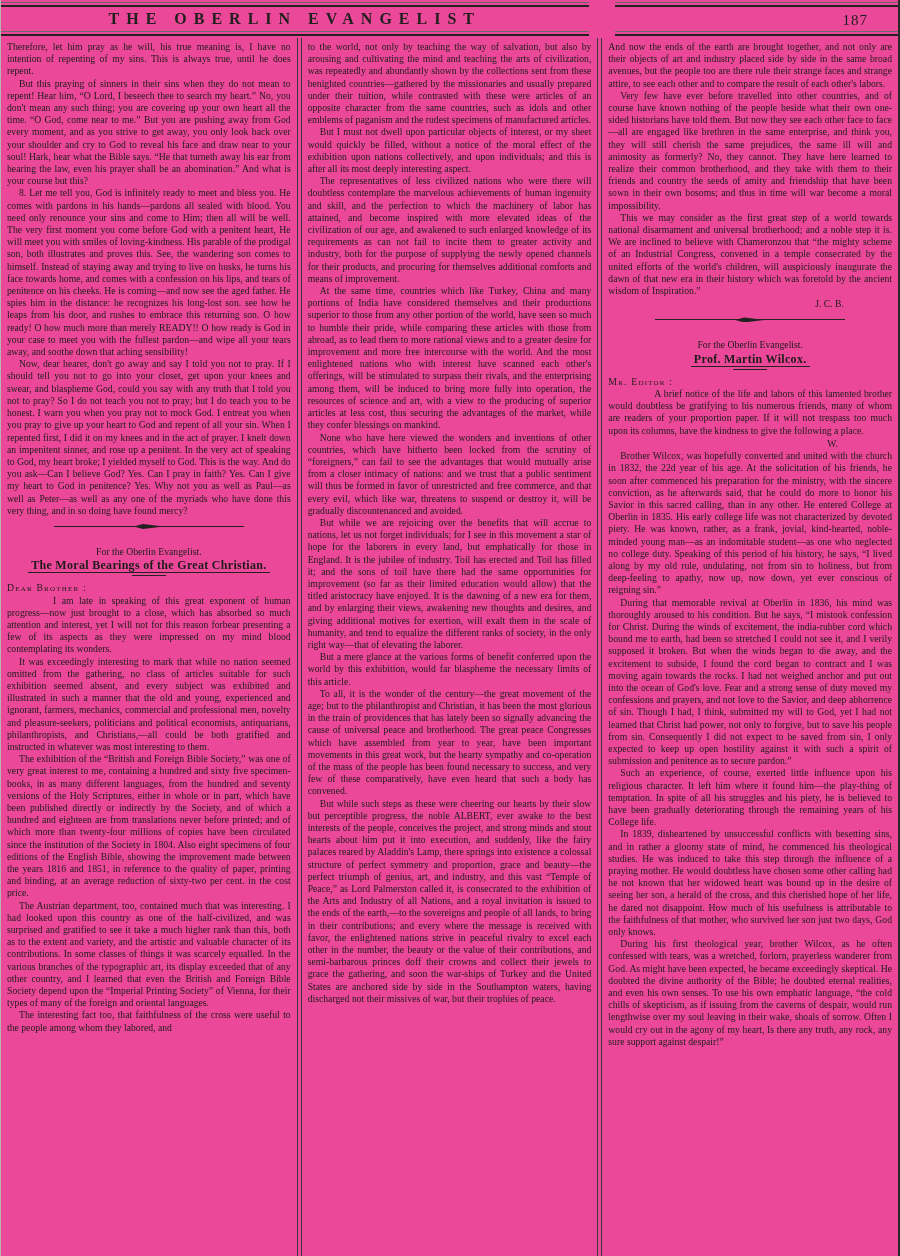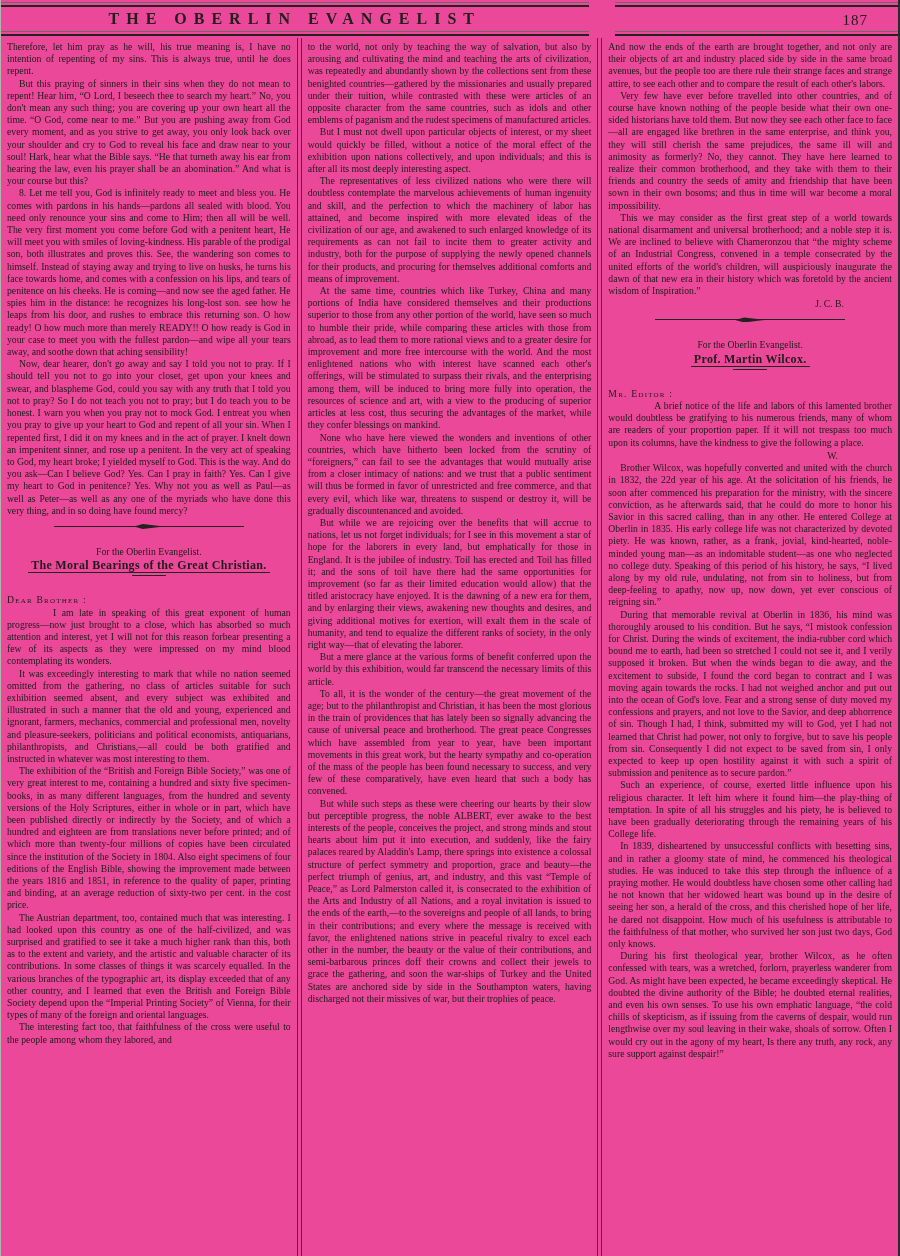--- a/index.html
+++ b/index.html
@@ -39,21 +39,21 @@
   p{margin:0;text-indent:12px;text-align:justify;}
   p.noindent{text-indent:0;}
   p.deep-indent{text-indent:46px;}
   .kicker{text-align:center;text-indent:0;margin-top:16px;}
   .article-title{
     text-align:center;font-weight:bold;font-size:12px;letter-spacing:.3px;
     width:fit-content;margin:1px auto 0;padding:0 3px 1px;
     border-bottom:1px solid #232220;
   }
   .title-dash{width:34px;height:0;border-top:1px solid #232220;margin:2px auto 3px;}
-  .salutation{font-variant:small-caps;letter-spacing:1.2px;margin-top:18px;}
+  .salutation{font-variant:small-caps;letter-spacing:1.2px;margin-top:6px;}
   .signature{text-align:right;padding-right:48px;margin-top:1px;}
   .signature.w{padding-right:54px;}
   
   .ornament{position:relative;height:7px;width:190px;margin:6px auto 5px;}
   .ornament::before{content:"";position:absolute;left:0;right:0;top:3px;border-top:1px solid #232220;}
   .ornament::after{
     content:"";position:absolute;left:50%;top:1px;transform:translateX(-50%);
     width:30px;height:5px;background:#232220;
     clip-path:polygon(0 50%,30% 0,100% 50%,30% 100%);
   }
@@ -102,21 +102,21 @@
 
     <div class="col-rule"></div>
 
     <section class="col">
       <p class="noindent">to the world, not only by teaching the way of salvation, but also by arousing and cultivating the mind and teaching the arts of civilization, was repeatedly and abundantly shown by the collections sent from these benighted countries—gathered by the missionaries and usually prepared under their tuition, while contrasted with these were articles of an opposite character from the same countries, such as idols and other emblems of paganism and the rudest specimens of manufactured articles.</p>
       <p>But I must not dwell upon particular objects of interest, or my sheet would quickly be filled, without a notice of the moral effect of the exhibition upon nations collectively, and upon individuals; and this is after all its most deeply interesting aspect.</p>
       <p>The representatives of less civilized nations who were there will doubtless contemplate the marvelous achievements of human ingenuity and skill, and the perfection to which the machinery of labor has attained, and become inspired with more elevated ideas of the civilization of our age, and awakened to such enlarged knowledge of its requirements as can not fail to incite them to greater activity and industry, both for the purpose of supplying the newly opened channels for their products, and procuring for themselves additional comforts and means of improvement.</p>
       <p>At the same time, countries which like Turkey, China and many portions of India have considered themselves and their productions superior to those from any other portion of the world, have seen so much to humble their pride, while comparing these articles with those from abroad, as to lead them to more rational views and to a greater desire for improvement and more free intercourse with the world. And the most enlightened nations who with interest have scanned each other's offerings, will be stimulated to surpass their rivals, and the enterprising among them, will be induced to bring more fully into operation, the resources of science and art, with a view to the producing of superior articles at less cost, thus securing the advantages of the market, while they confer blessings on mankind.</p>
       <p>None who have here viewed the wonders and inventions of other countries, which have hitherto been locked from the scrutiny of “foreigners,” can fail to see the advantages that would mutually arise from a closer intimacy of nations: and we trust that a public sentiment will thus be formed in favor of unrestricted and free commerce, and that every evil, which like war, threatens to suspend or destroy it, will be gradually discountenanced and avoided.</p>
       <p>But while we are rejoicing over the benefits that will accrue to nations, let us not forget individuals; for I see in this movement a star of hope for the laborers in every land, but emphatically for those in England. It is the jubilee of industry. Toil has erected and Toil has filled it; and the sons of toil have there had the same opportunities for improvement (so far as their limited education would allow) that the titled aristocracy have enjoyed. It is the dawning of a new era for them, and by enlarging their views, awakening new thoughts and desires, and giving additional motives for exertion, will exalt them in the scale of humanity, and tend to equalize the different ranks of society, in the only right way—that of elevating the laborer.</p>
-      <p>But a mere glance at the various forms of benefit conferred upon the world by this exhibition, would far transcend the necessary limits of this article.</p>
+      <p>But a mere glance at the various forms of benefit conferred upon the world by this exhibition, would far blaspheme the necessary limits of this article.</p>
       <p>To all, it is the wonder of the century—the great movement of the age; but to the philanthropist and Christian, it has been the most glorious in the train of providences that has lately been so signally advancing the cause of universal peace and brotherhood. The great peace Congresses which have assembled from year to year, have been important movements in this great work, but the hearty sympathy and co-operation of the mass of the people has been found necessary to success, and very few of these comparatively, have even heard that such a body has convened.</p>
       <p>But while such steps as these were cheering our hearts by their slow but perceptible progress, the noble ALBERT, ever awake to the best interests of the people, conceives the project, and strong minds and stout hearts about him put it into execution, and suddenly, like the fairy palaces reared by Aladdin's Lamp, there springs into existence a colossal structure of perfect symmetry and proportion, grace and beauty—the perfect triumph of genius, art, and industry, and this vast “Temple of Peace,” as Lord Palmerston called it, is consecrated to the exhibition of the Arts and Industry of all Nations, and a royal invitation is issued to the ends of the earth,—to the sovereigns and people of all lands, to bring in their contributions; and every where the message is received with favor, the enlightened nations strive in peaceful rivalry to excel each other in the number, the beauty or the value of their contributions, and semi-barbarous princes doff their crowns and collect their jewels to grace the gathering, and soon the war-ships of Turkey and the United States are anchored side by side in the Southampton waters, having discharged not their missives of war, but their trophies of peace.</p>
     </section>
 
     <div class="col-rule"></div>
 
     <section class="col">
       <p class="noindent">And now the ends of the earth are brought together, and not only are their objects of art and industry placed side by side in the same broad avenues, but the people too are there rule their strange faces and strange attire, to see each other and to compare the result of each other's labors.</p>
       <p>Very few have ever before travelled into other countries, and of course have known nothing of the people beside what their own one-sided historians have told them. But now they see each other face to face—all are engaged like brethren in the same enterprise, and think you, they will still cherish the same prejudices, the same ill will and animosity as formerly? No, they cannot. They have here learned to realize their common brotherhood, and they take with them to their friends and country the seeds of amity and friendship that have been sown in their own bosoms; and thus in time will war become a moral impossibility.</p>
       <p>This we may consider as the first great step of a world towards national disarmament and universal brotherhood; and a noble step it is. We are inclined to believe with Chameronzou that “the mighty scheme of an Industrial Congress, convened in a temple consecrated by the united efforts of the world's children, will auspiciously inaugurate the dawn of that new era in their history which was foretold by the ancient wisdom of Inspiration.”</p>

